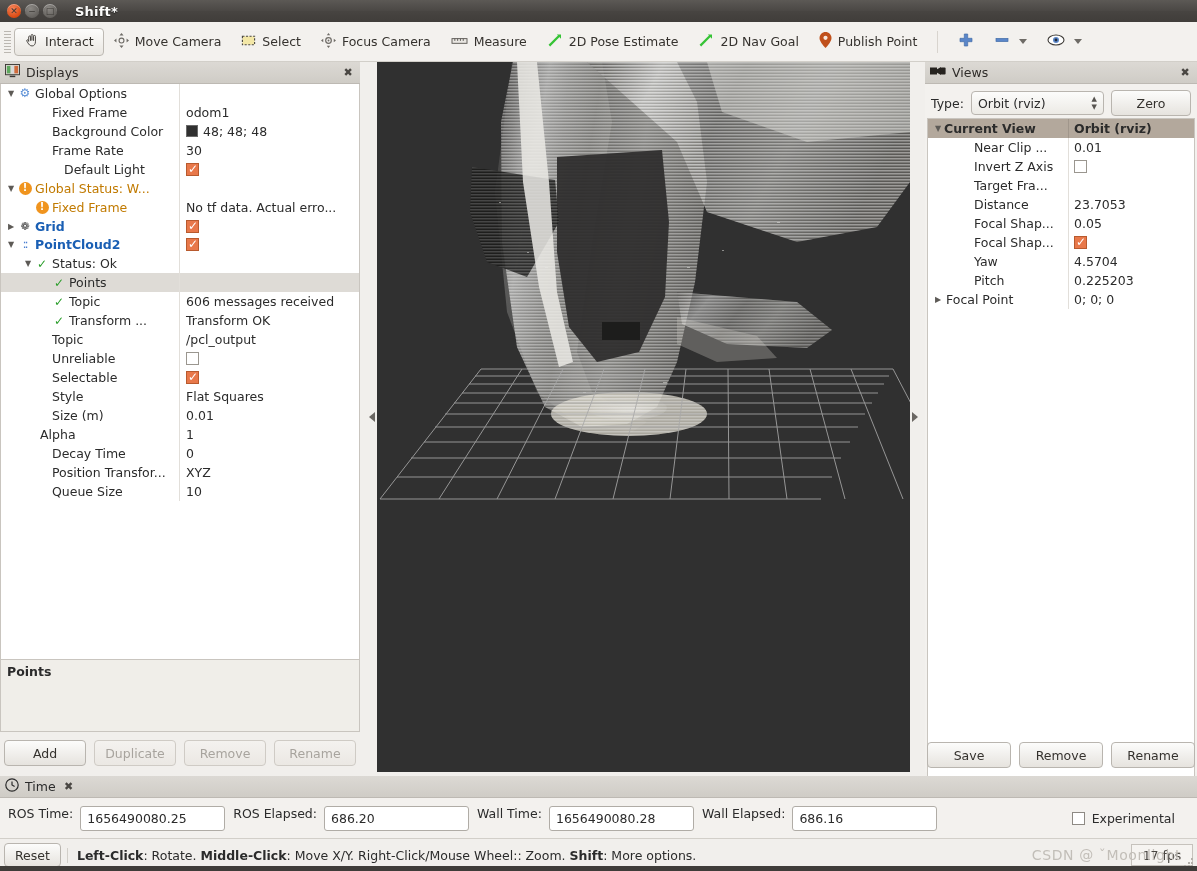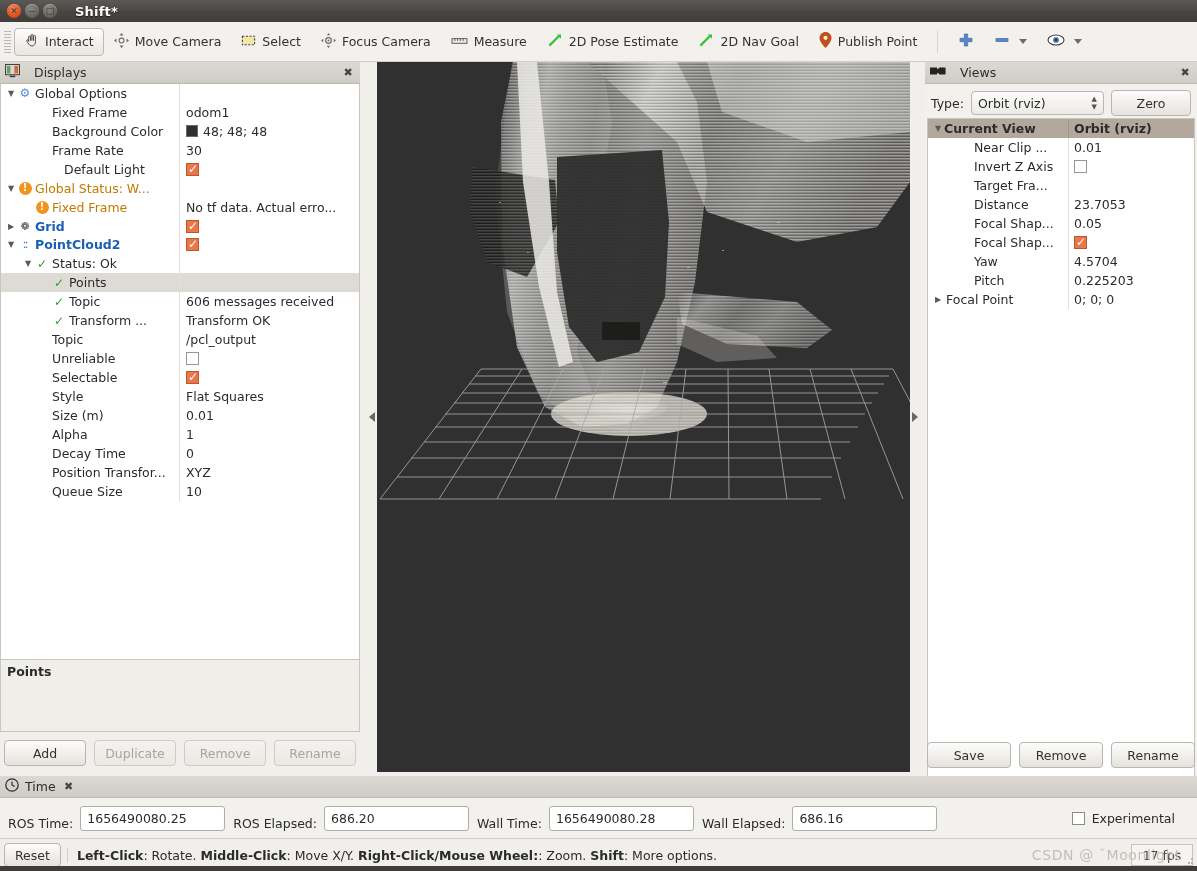--- a/index.html
+++ b/index.html
@@ -47,21 +47,21 @@
   }
   .tsep{ width:1px; height:22px; background:#d8d4ce; margin:0 10px; }
   .tarrow{ width:0;height:0;border-left:4px solid transparent;border-right:4px solid transparent;
            border-top:5px solid #6e6b66; margin-left:3px;}
 
   
   .panel{ position:absolute; background:#f3f1ee; }
   .panelhead{
     height:22px; background:linear-gradient(to bottom,#dcd9d4,#cfccc6);
     border-bottom:1px solid #bdb9b3;
-    display:flex; align-items:center; padding:0 5px; gap:14px;
+    display:flex; align-items:center; padding:0 5px; gap:6px;
     font-size:12.5px; color:#2f2c29;
   }
   .panelhead .ttl{ flex:1; }
   .closex{
     width:14px;height:14px; display:flex;align-items:center;justify-content:center;
     font-size:11px; color:#4a4743; font-weight:bold;
   }
 
   
   #displays{ left:0; top:62px; width:360px; height:593px; }
@@ -137,21 +137,21 @@
   .vc1{ width:140px; display:flex;align-items:center; height:100%; overflow:hidden; white-space:nowrap;}
   .vc2{ flex:1; height:100%; display:flex;align-items:center; padding-left:5px;
         border-left:1px solid #e2dfda; overflow:hidden; white-space:nowrap;}
   .vrow.hdr .vc2{ border-left:1px solid #a0968b; }
 
   
   #time{ left:0; top:776px; width:1197px; height:62px; background:#f3f1ee;}
   .timehead{ height:22px; background:linear-gradient(to bottom,#dcd9d4,#cfccc6);
     border-bottom:1px solid #bdb9b3; display:flex;align-items:center;padding:0 5px;gap:6px;}
   .timerow{ display:flex; align-items:center; height:40px; padding:0 8px; gap:8px;}
-  .tfield{ display:flex; align-items:flex-end; gap:7px; }
+  .tfield{ display:flex; align-items:flex-start; gap:7px; }
   .tinput{ height:25px; border:1px solid #b0aca6; border-radius:3px; background:#fff;
     display:flex;align-items:center; padding:0 6px; font-size:12.5px;}
   .expwrap{ margin-left:auto; display:flex; align-items:center; gap:7px; padding-right:14px;}
   .chk2{ width:13px;height:13px;border:1px solid #8e8a84;background:#fff;display:inline-block;}
 
   
   #status{ position:absolute; left:0; top:838px; width:1197px; height:33px;
     background:#f1efec; border-top:1px solid #d2cfc9; display:flex; align-items:center; padding:0 4px; gap:6px;}
   .statustext{ flex:1; border-left:1px solid #d2cfc9; padding-left:9px; font-size:12.5px;}
   .fpsbox{ width:62px; height:22px; border:1px solid #c6c2bc; background:#f6f4f1;
@@ -493,21 +493,21 @@
           <div class="tcol1" style="padding-left:21px">
             <span class="arrowR"></span>
             <span class="ico"></span>
             <span class="lbl">Size (m)</span>
           </div>
           <div class="tcol2">
             <span>0.01</span>
           </div>
         </div>
         <div class="trow">
-          <div class="tcol1" style="padding-left:21px">
+          <div class="tcol1" style="padding-left:9px">
             <span class="arrowR"></span>
             <span class="ico"></span>
             <span class="lbl">Alpha</span>
           </div>
           <div class="tcol2">
             <span>1</span>
           </div>
         </div>
         <div class="trow">
           <div class="tcol1" style="padding-left:21px">
@@ -807,20 +807,20 @@
         </div>
         <div class="expwrap">
         <span class="chk2"></span>
         <span>Experimental</span>
       </div>
     </div>
   </div>
 
   <div id="status">
     <div class="btn" style="height:24px;">Reset</div>
-    <div class="statustext" id="hint"><span style="font-weight: bold;">Left-Click</span><span>: Rotate. </span><span style="font-weight: bold;">Middle-Click</span><span>: Move X/Y. </span><span style="font-weight: bold; text-align: center;">Right-Click/Mouse Wheel:</span><span>: Zoom. </span><span style="font-weight: bold;">Shift</span><span>: More options.</span></div>
+    <div class="statustext" id="hint"><span style="font-weight: bold;">Left-Click</span><span>: Rotate. </span><span style="font-weight: bold;">Middle-Click</span><span>: Move X/Y. </span><span style="font-weight: normal; text-align: center;">Right-Click/Mouse Wheel:</span><span>: Zoom. </span><span style="font-weight: bold;">Shift</span><span>: More options.</span></div>
     <div class="fpsbox">17 fps</div>
     <div class="watermark">CSDN @ ˇMoonlight</div>
     <div class="resizegrip"></div>
   </div>
 
   <div class="bottombar"></div>
 </div>
 
 </body></html>

